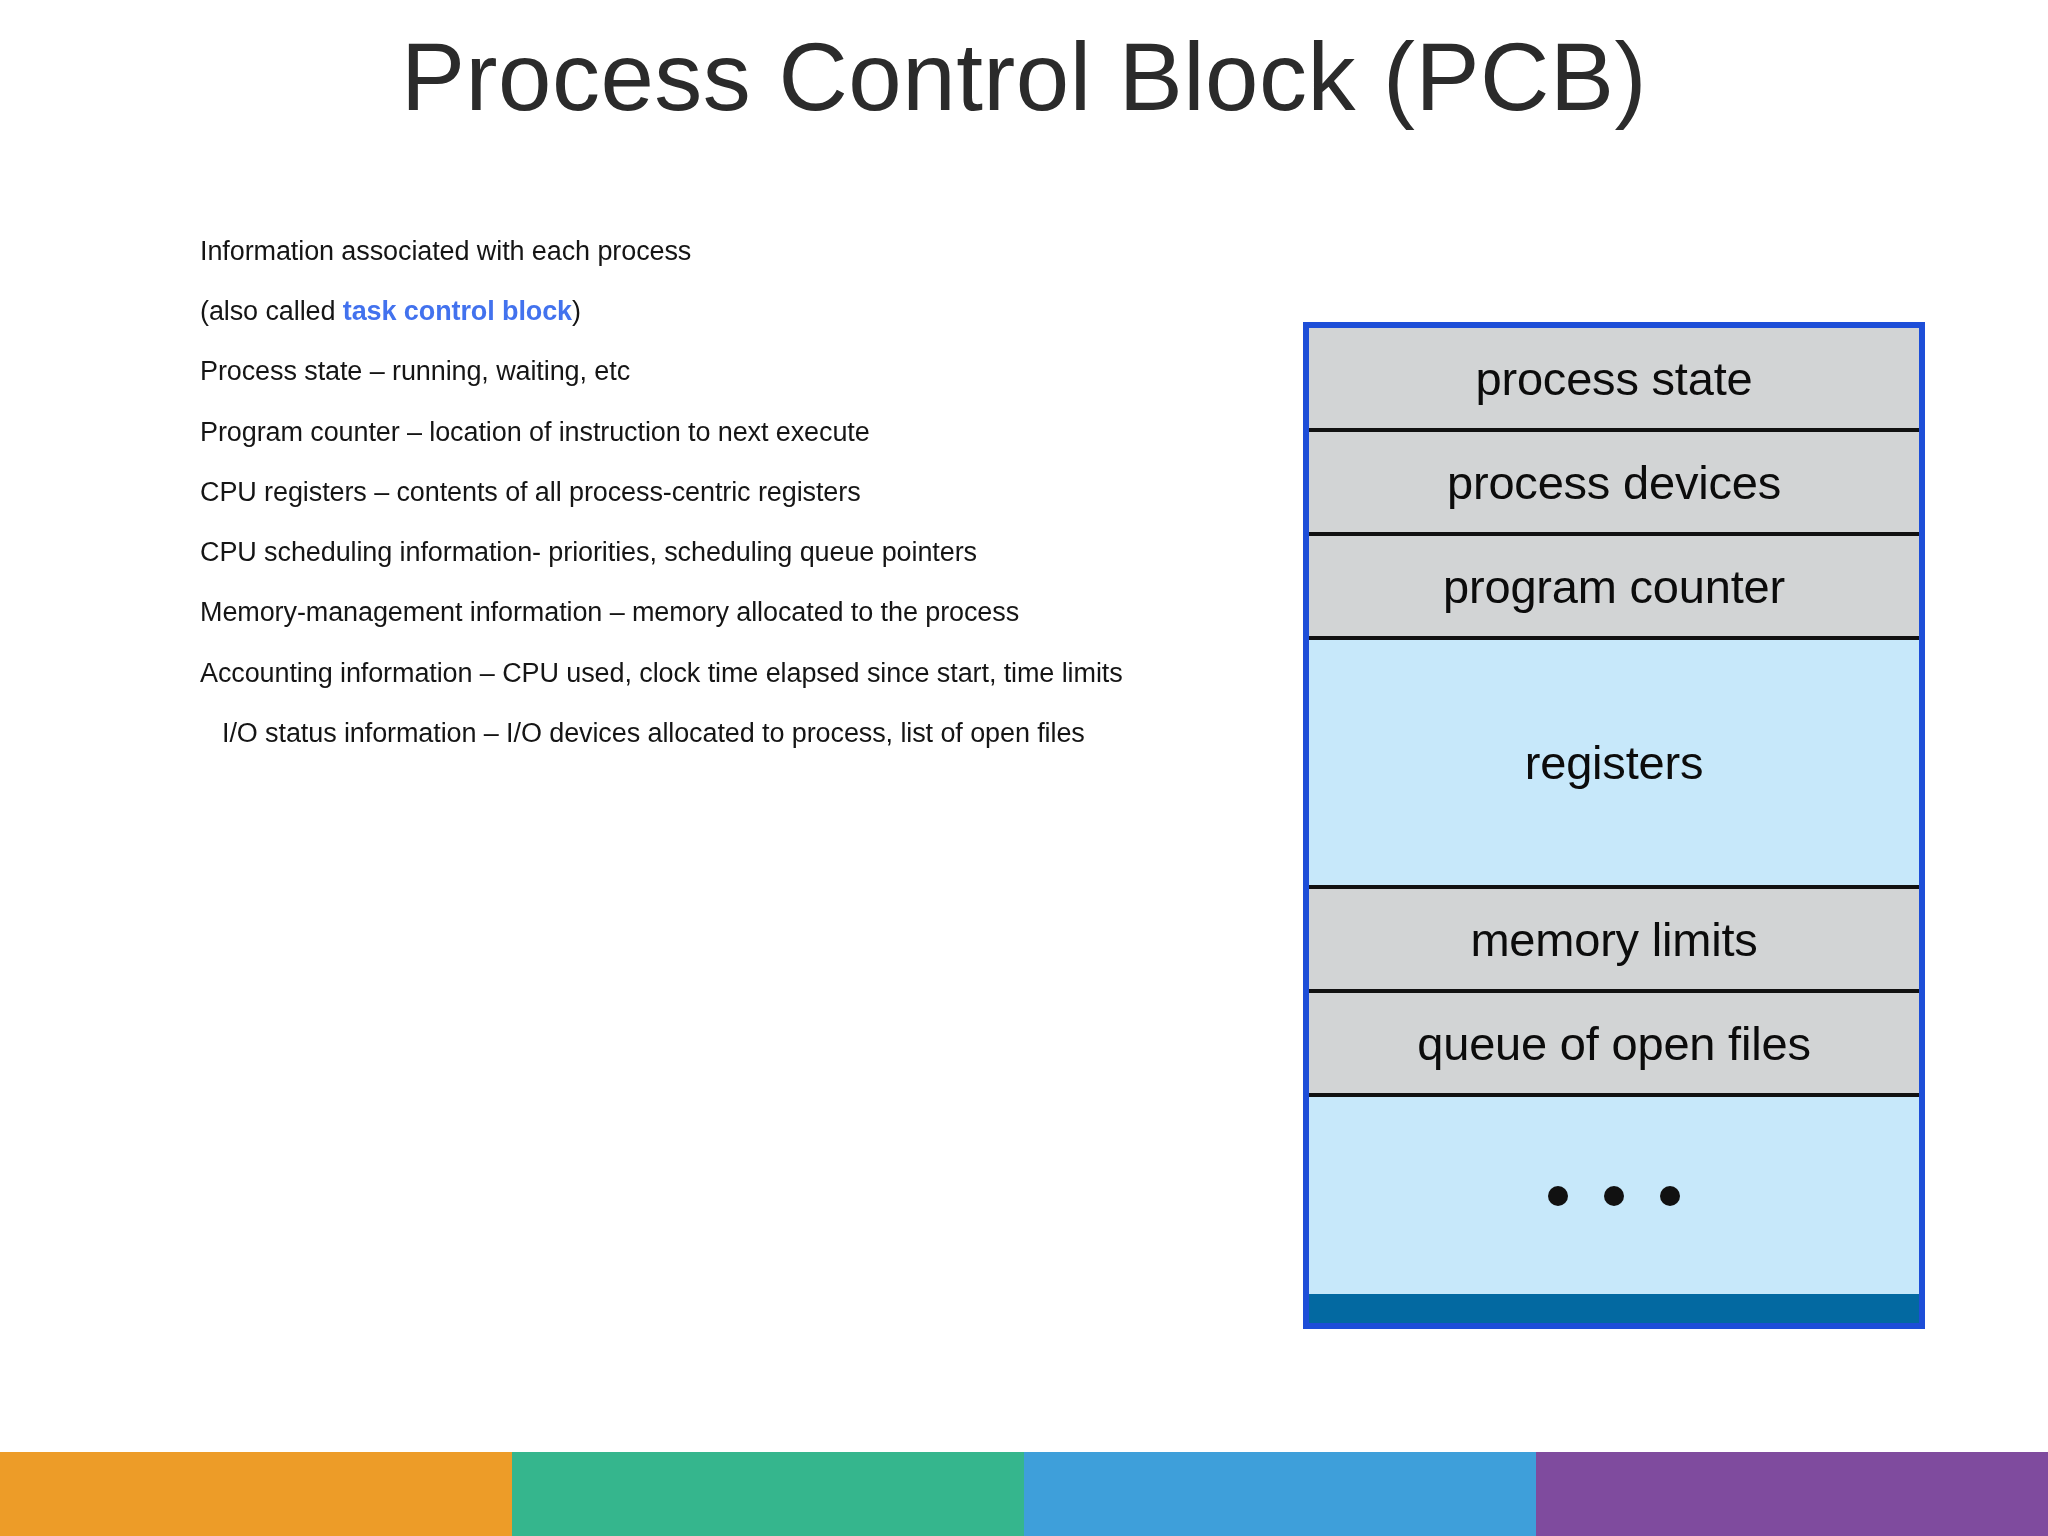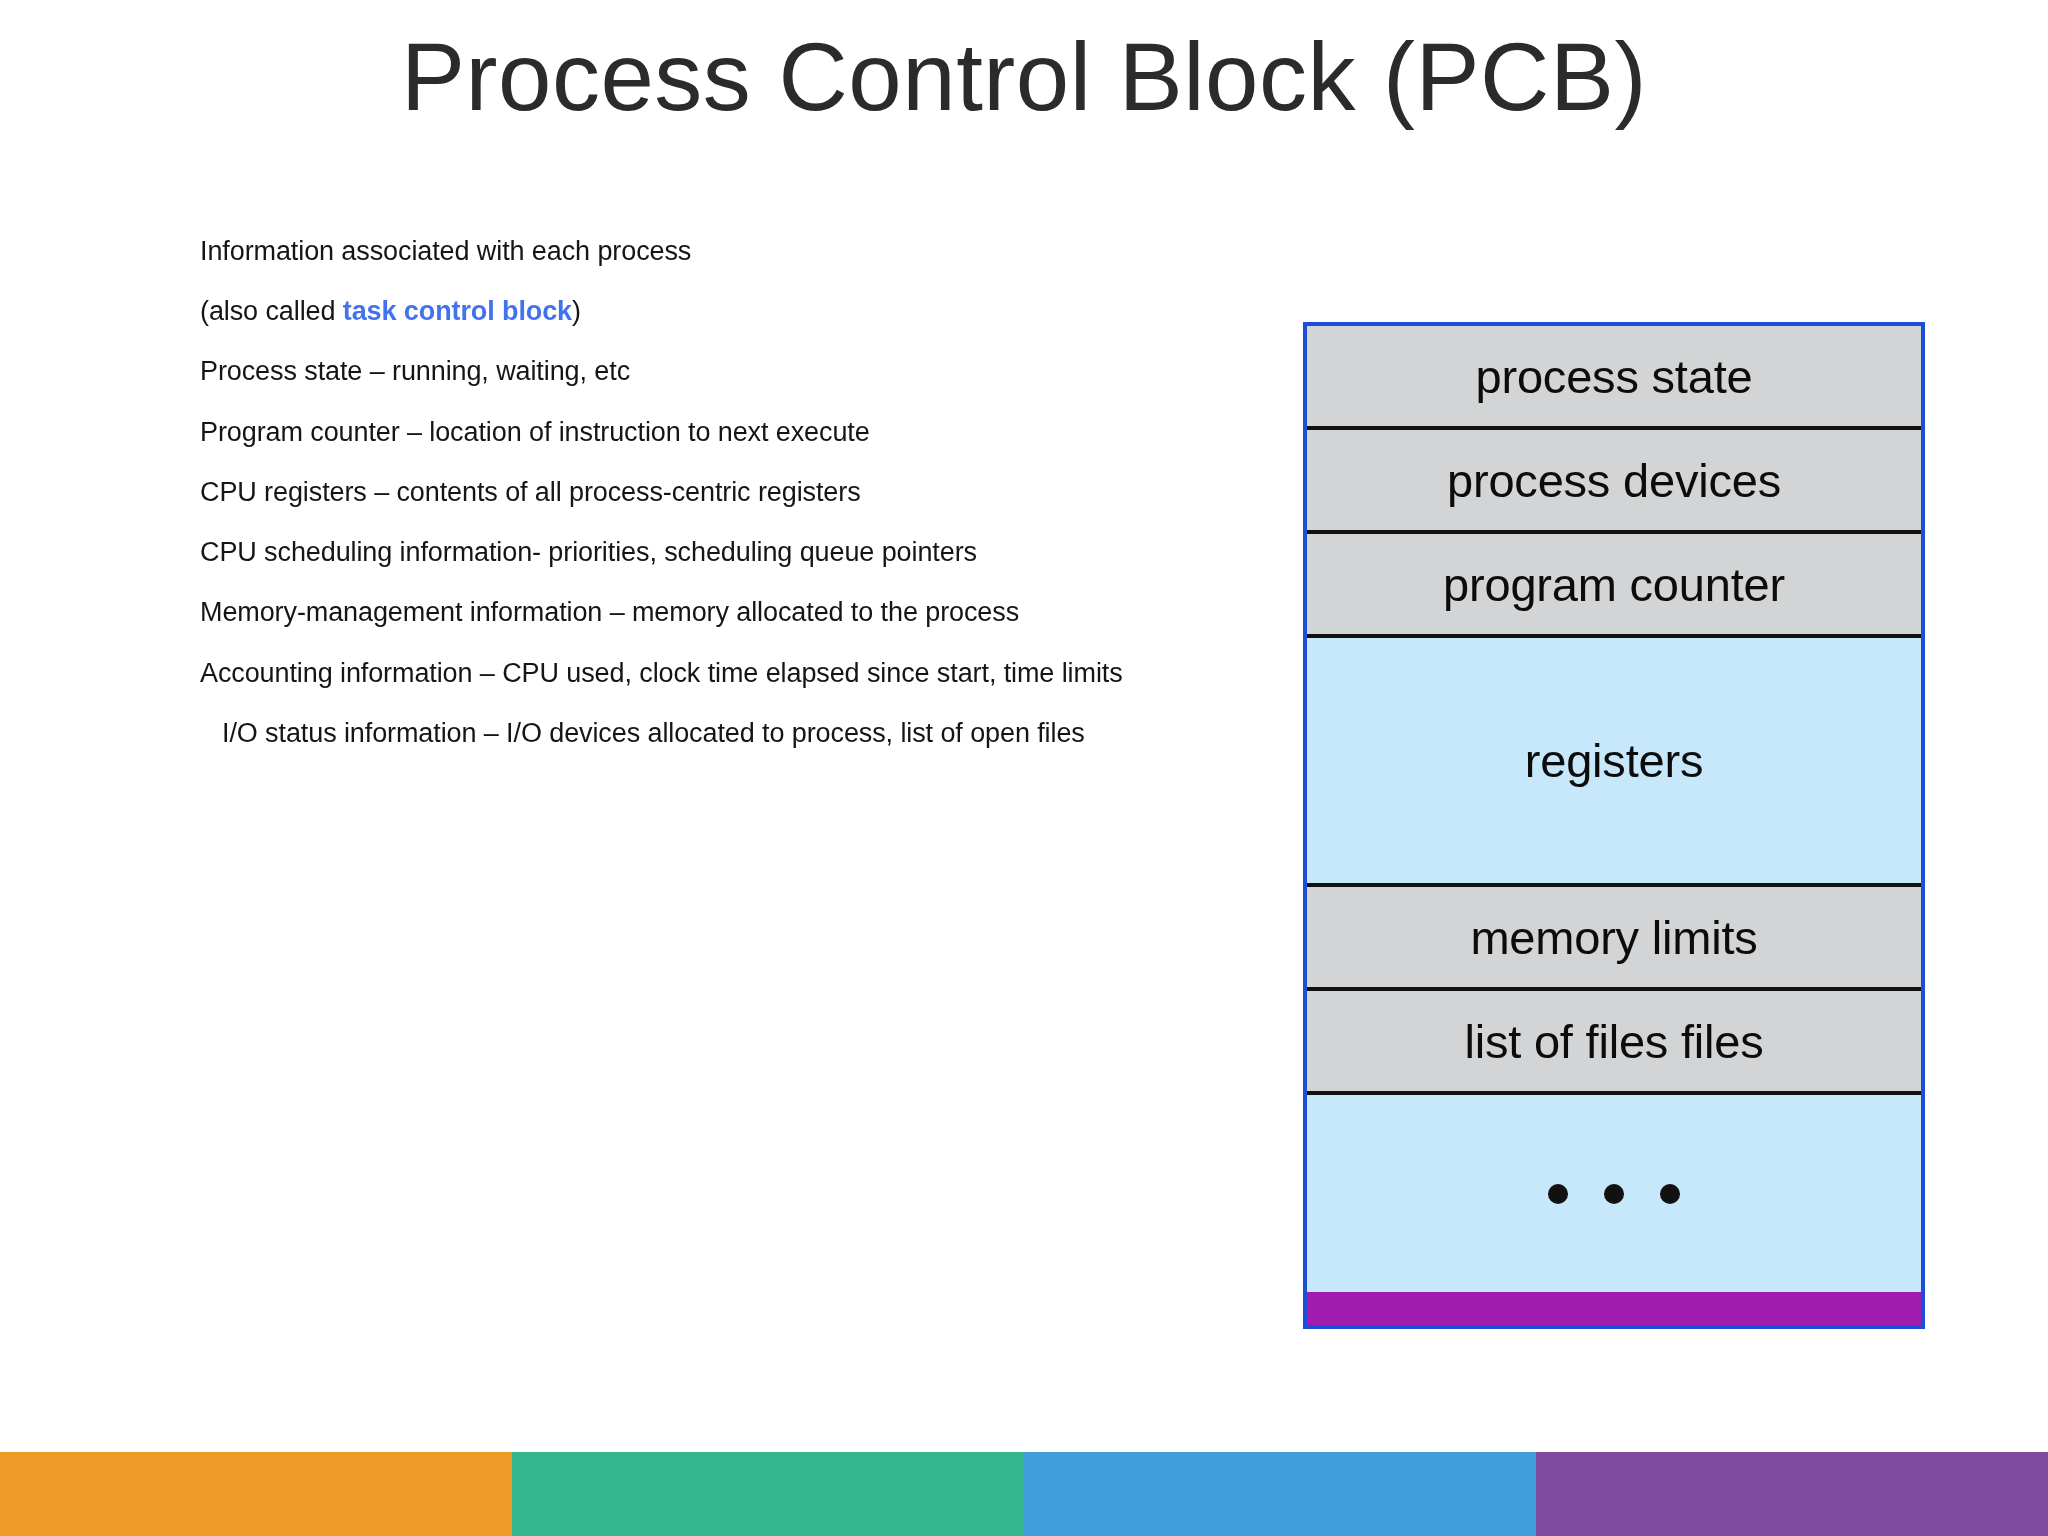--- a/index.html
+++ b/index.html
@@ -54,22 +54,22 @@
   }
 
   
   #pcb-diagram {
     position: absolute;
     left: 1303px;
     top: 322px;
     width: 622px;
     height: 1007px;
     box-sizing: border-box;
-    border: 4px solid #1d4ed8;
-    background: #a21caf;
+    border: 6px solid #1d4ed8;
+    background: #0369a1;
   }
   .pcb-row {
     box-sizing: border-box;
     width: 100%;
     display: flex;
     align-items: center;
     justify-content: center;
     border-bottom: 4px solid #111111;
     font-family: "Liberation Sans", sans-serif;
     font-size: 47px;
@@ -155,21 +155,21 @@
 
   <div class="pcb-row blue row-h-tall" style="background: rgb(199, 232, 250);">
     <span>registers</span>
   </div>
 
   <div class="pcb-row gray row-h-small" style="background: rgb(210, 212, 213);">
     <span>memory limits</span>
   </div>
 
   <div class="pcb-row gray row-h-small" style="background: rgb(210, 212, 213);">
-    <span>list of files files</span>
+    <span>queue of open files</span>
   </div>
 
   <div class="pcb-row blue row-h-last" style="background: rgb(199, 232, 250);">
     <span class="dots">
       <span class="dot"></span>
       <span class="dot"></span>
       <span class="dot"></span>
     </span>
   </div>
 

